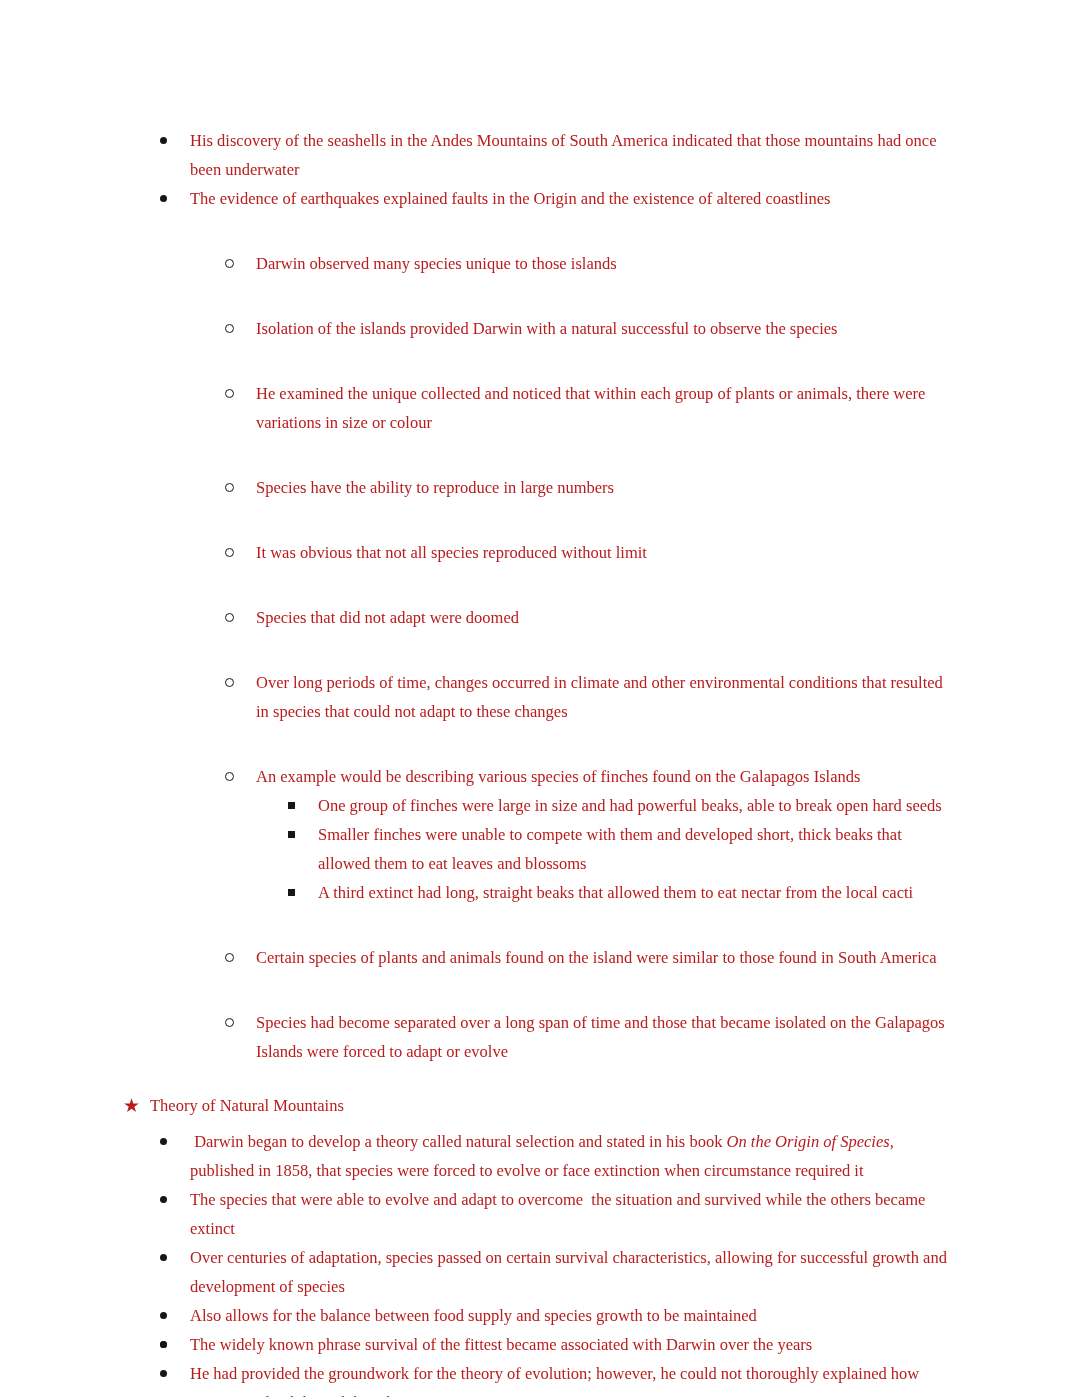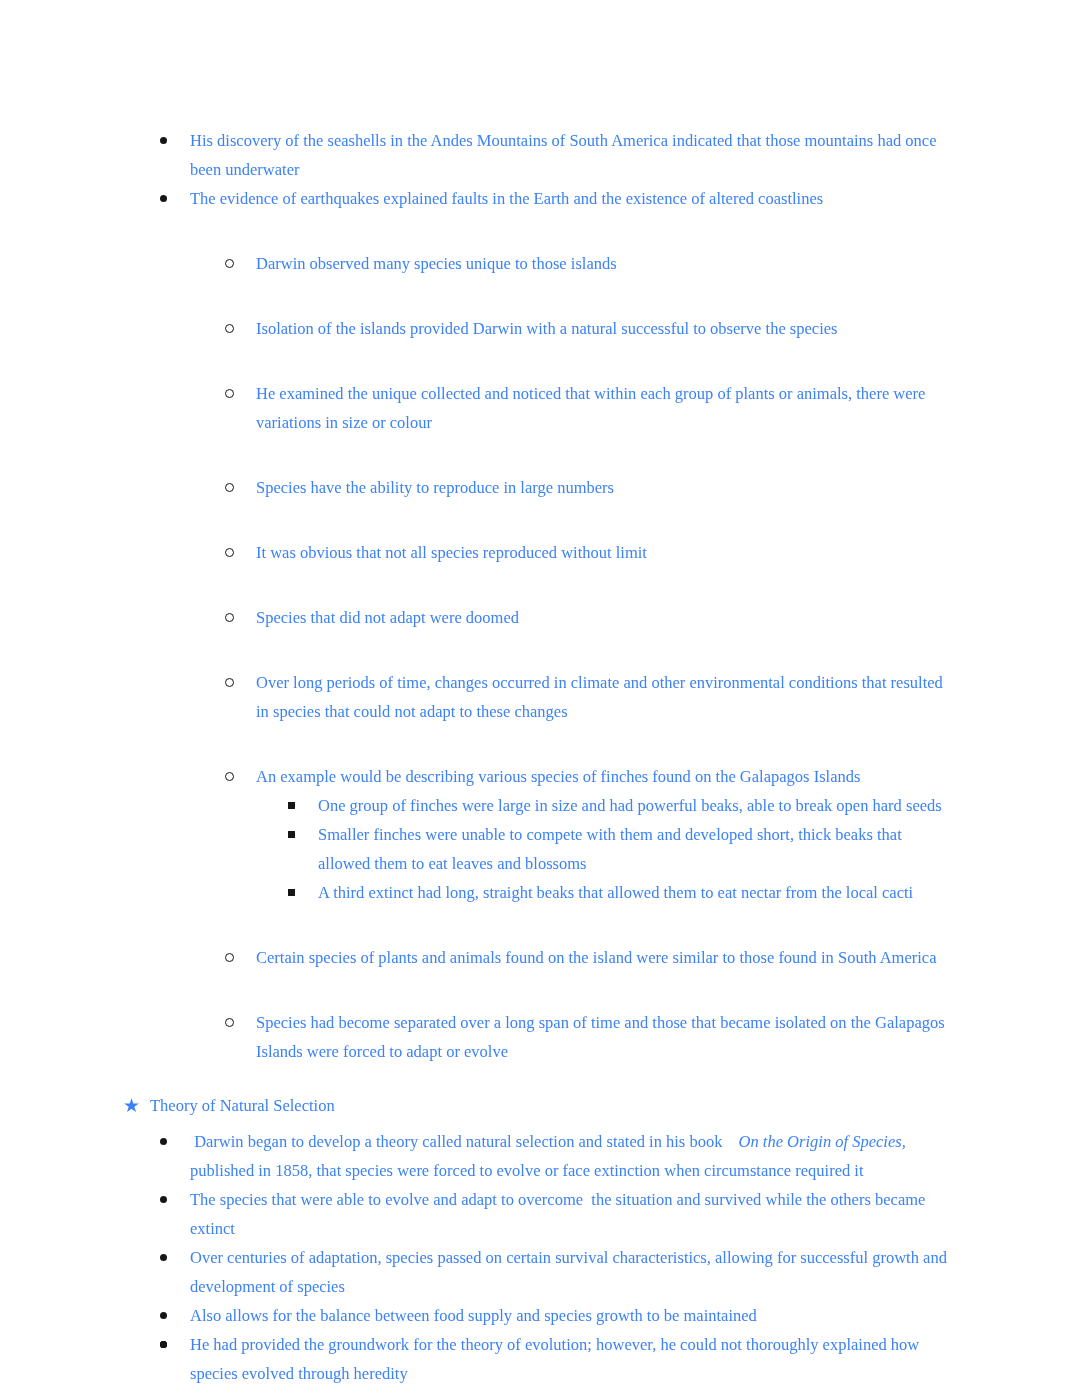--- a/index.html
+++ b/index.html
@@ -1,76 +1,76 @@
 <!DOCTYPE html>
 <html><head>
 <meta charset="utf-8">
 <style>
   html, body { margin: 0; padding: 0; background: #ffffff; }
   .page {
     position: relative;
     width: 1080px;
     height: 1397px;
     background: #ffffff;
-    color: #3b82f6;
+    color: #b91c1c;
     font-family: "Liberation Serif", serif;
     font-size: 16.5px;
     line-height: 29px;
     box-sizing: border-box;
     padding: 126px 124px 0 126px;
     overflow: hidden;
   }
   .li { position: relative; }
   .l1 { padding-left: 64px; }
   .l2 { padding-left: 130px; margin-top: 36px; }
   .l3 { padding-left: 192px; }
   .mk { position: absolute; display: block; }
   .l1 .mk { left: 34px; }
   .l2 .mk { left: 99px; }
   .l3 .mk { left: 162px; }
   .mk.disc   { top: 11px; width: 7px; height: 7px; background: #161616; border-radius: 50%; }
   .mk.circle { top: 10px; width: 9px; height: 9px; border: 1.5px solid #161616; border-radius: 50%; box-sizing: border-box; background: transparent; }
   .mk.square { top: 11px; width: 7px; height: 7px; background: #161616; }
   .txt { white-space: pre-wrap; }
-  em { font-style: italic; margin-left: 12px; }
+  em { font-style: italic; }
   .heading { position: relative; padding-left: 24px; margin: 25px 0 7px 0; }
   .star-icon {
     position: absolute; left: -3px; top: 0;
     font-family: "DejaVu Sans", sans-serif;
     font-size: 19px; line-height: 29px;
   }
 </style>
 </head>
 <body>
 
 <div class="page">
 
   <div>
     <div class="li l1"><span class="mk disc"></span><span class="txt">His discovery of the seashells in the Andes Mountains of South America indicated that those mountains had once been underwater</span></div>
-    <div class="li l1"><span class="mk disc"></span><span class="txt">The evidence of earthquakes explained faults in the Earth and the existence of altered coastlines</span></div>
+    <div class="li l1"><span class="mk disc"></span><span class="txt">The evidence of earthquakes explained faults in the Origin and the existence of altered coastlines</span></div>
     <div class="li l2"><span class="mk circle"></span><span class="txt">Darwin observed many species unique to those islands</span></div>
     <div class="li l2"><span class="mk circle"></span><span class="txt">Isolation of the islands provided Darwin with a natural successful to observe the species</span></div>
     <div class="li l2"><span class="mk circle"></span><span class="txt">He examined the unique collected and noticed that within each group of plants or animals, there were variations in size or colour</span></div>
     <div class="li l2"><span class="mk circle"></span><span class="txt">Species have the ability to reproduce in large numbers</span></div>
     <div class="li l2"><span class="mk circle"></span><span class="txt">It was obvious that not all species reproduced without limit</span></div>
     <div class="li l2"><span class="mk circle"></span><span class="txt">Species that did not adapt were doomed</span></div>
     <div class="li l2"><span class="mk circle"></span><span class="txt">Over long periods of time, changes occurred in climate and other environmental conditions that resulted in species that could not adapt to these changes</span></div>
     <div class="li l2"><span class="mk circle"></span><span class="txt">An example would be describing various species of finches found on the Galapagos Islands</span></div>
     <div class="li l3"><span class="mk square"></span><span class="txt">One group of finches were large in size and had powerful beaks, able to break open hard seeds</span></div>
     <div class="li l3"><span class="mk square"></span><span class="txt">Smaller finches were unable to compete with them and developed short, thick beaks that allowed them to eat leaves and blossoms</span></div>
     <div class="li l3"><span class="mk square"></span><span class="txt">A third extinct had long, straight beaks that allowed them to eat nectar from the local cacti</span></div>
     <div class="li l2"><span class="mk circle"></span><span class="txt">Certain species of plants and animals found on the island were similar to those found in South America</span></div>
     <div class="li l2"><span class="mk circle"></span><span class="txt">Species had become separated over a long span of time and those that became isolated on the Galapagos Islands were forced to adapt or evolve</span></div>
   </div>
 
-  <div class="heading"><span class="star-icon">★</span><span class="txt">Theory of Natural Selection</span></div>
+  <div class="heading"><span class="star-icon">★</span><span class="txt">Theory of Natural Mountains</span></div>
 
   <div>
     <div class="li l1"><span class="mk disc"></span><span class="txt"><span> Darwin began to develop a theory called natural selection and stated in his book </span><em>On the Origin of Species,</em><span> published in 1858, that species were forced to evolve or face extinction when circumstance required it</span></span></div>
     <div class="li l1"><span class="mk disc"></span><span class="txt">The species that were able to evolve and adapt to overcome  the situation and survived while the others became extinct</span></div>
     <div class="li l1"><span class="mk disc"></span><span class="txt">Over centuries of adaptation, species passed on certain survival characteristics, allowing for successful growth and development of species</span></div>
     <div class="li l1"><span class="mk disc"></span><span class="txt">Also allows for the balance between food supply and species growth to be maintained</span></div>
     <div class="li l1"><span class="mk disc"></span></div>
-    <div class="li l1"><span class="mk disc"></span></div>
+    <div class="li l1"><span class="mk disc"></span><span class="txt">The widely known phrase survival of the fittest became associated with Darwin over the years</span></div>
     <div class="li l1"><span class="mk disc"></span><span class="txt">He had provided the groundwork for the theory of evolution; however, he could not thoroughly explained how species evolved through heredity</span></div>
   </div>
 
 </div>
 
 </body></html>

